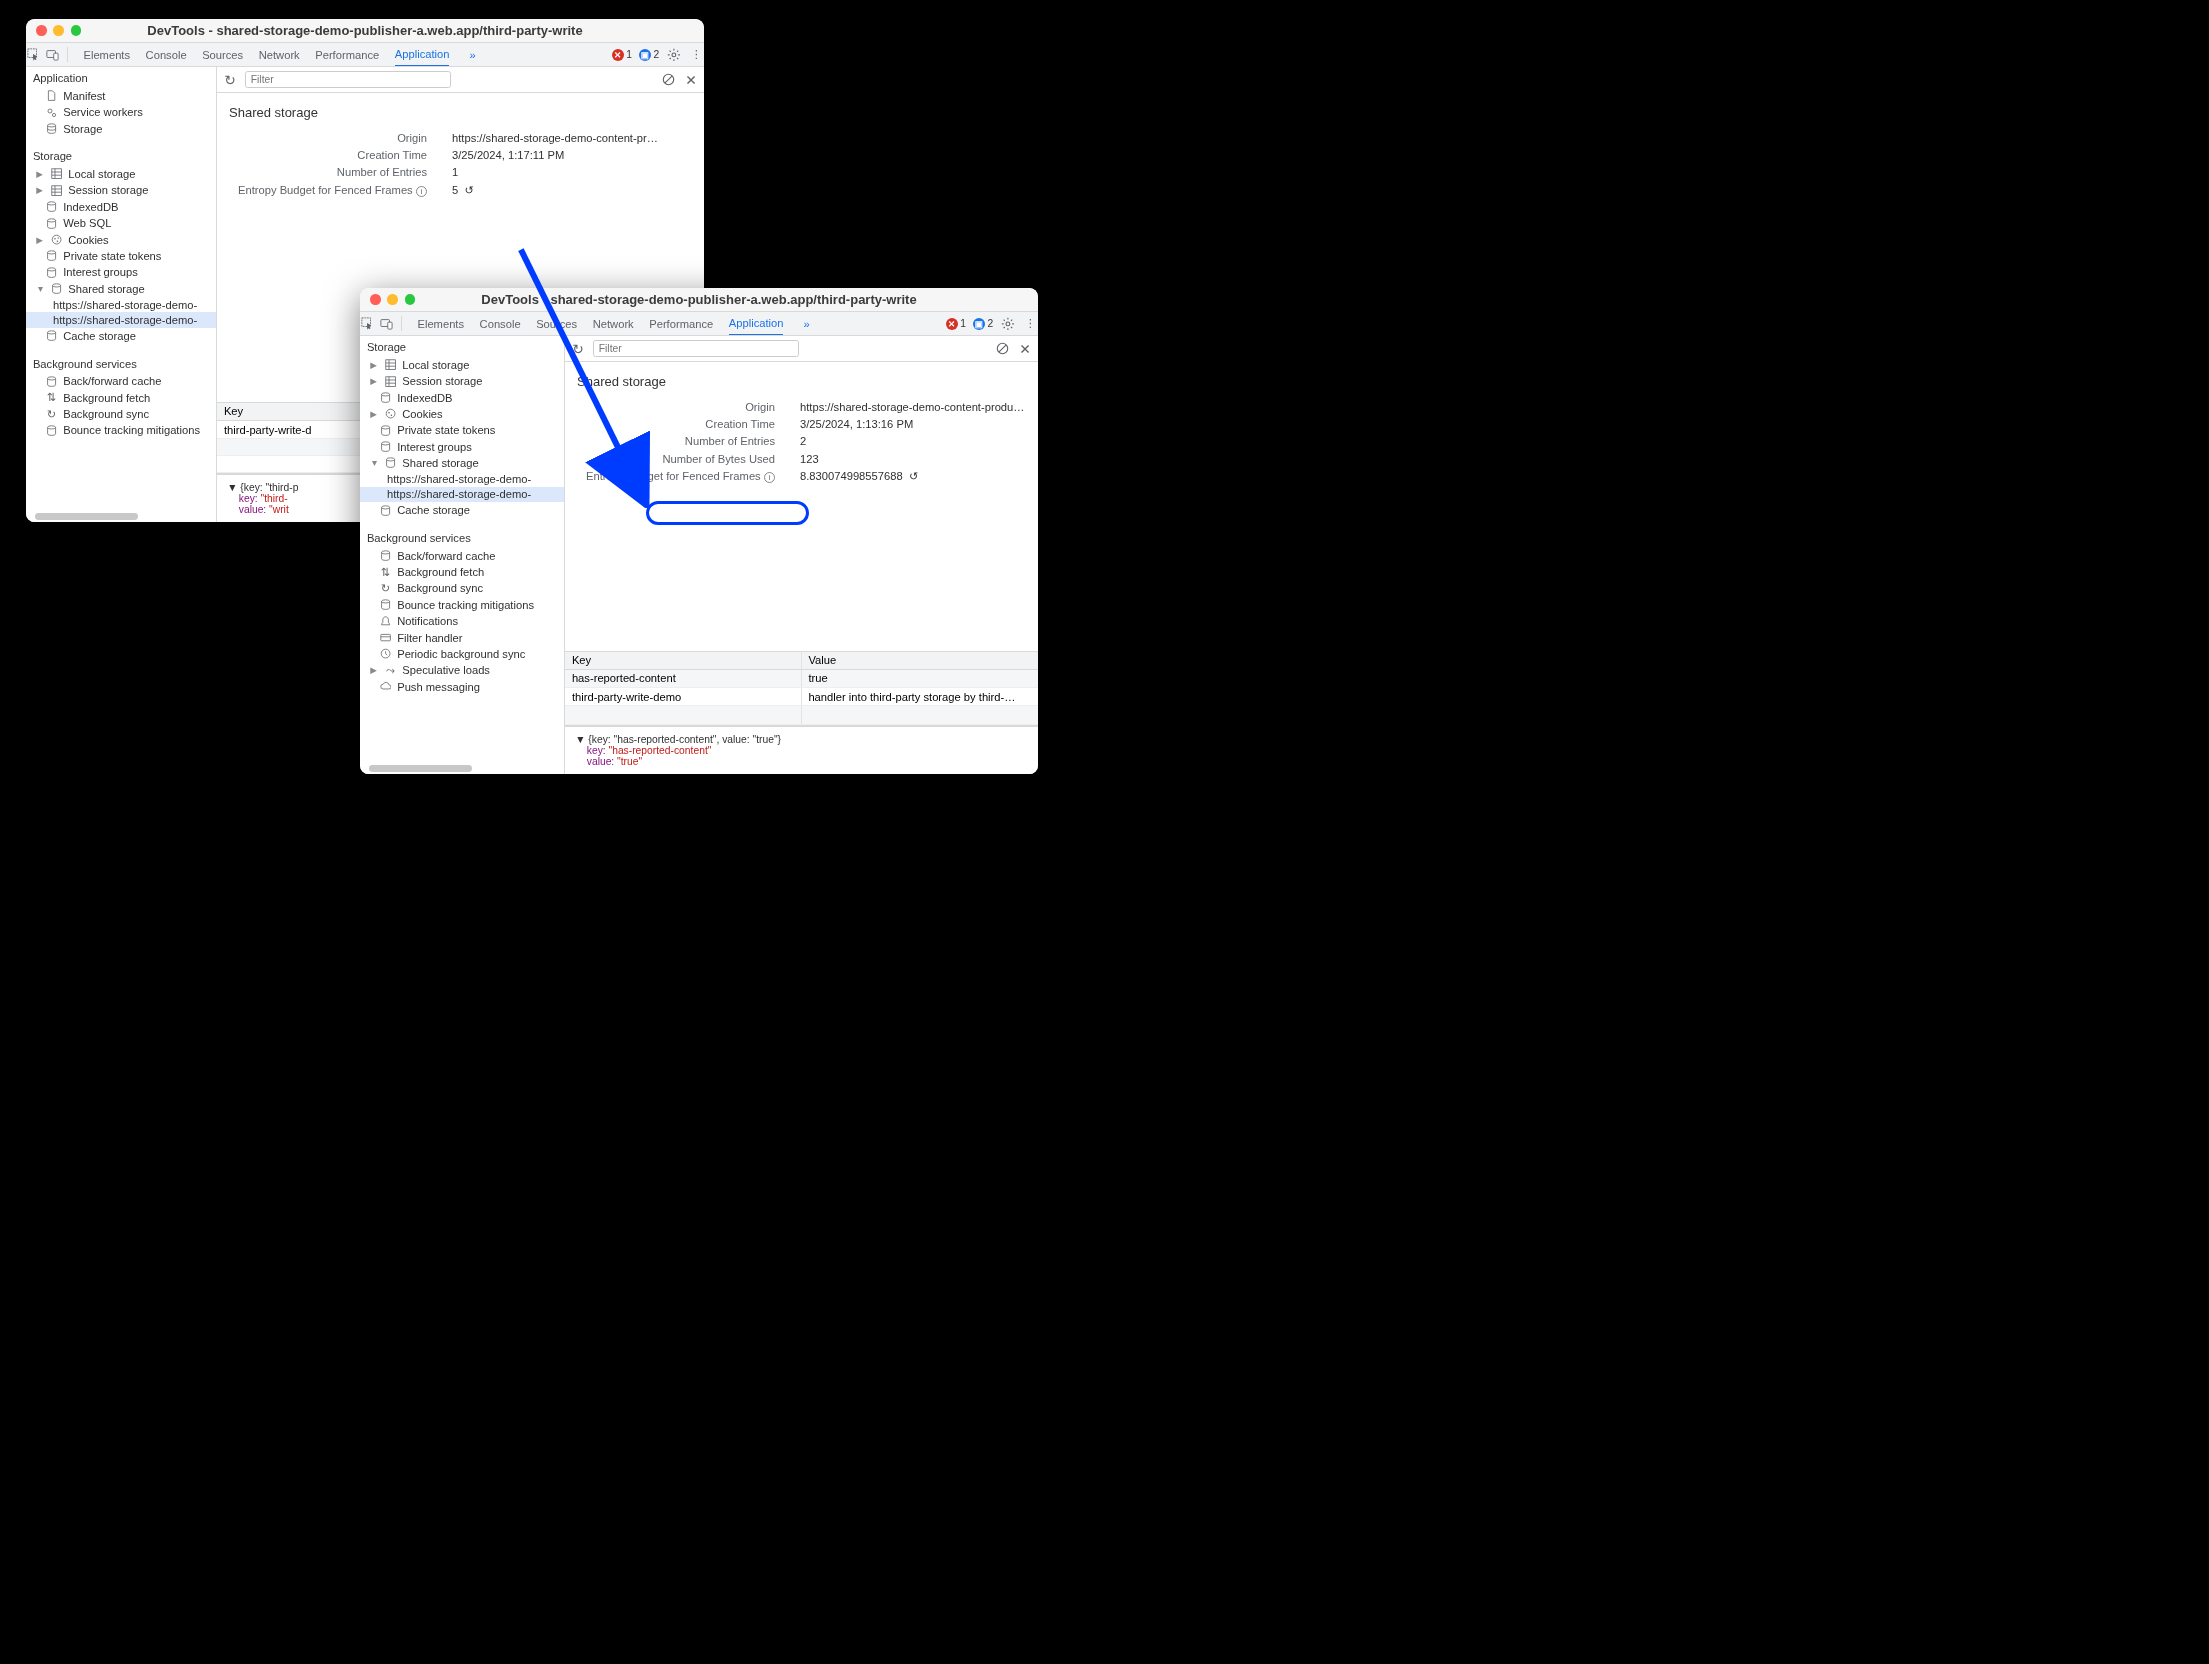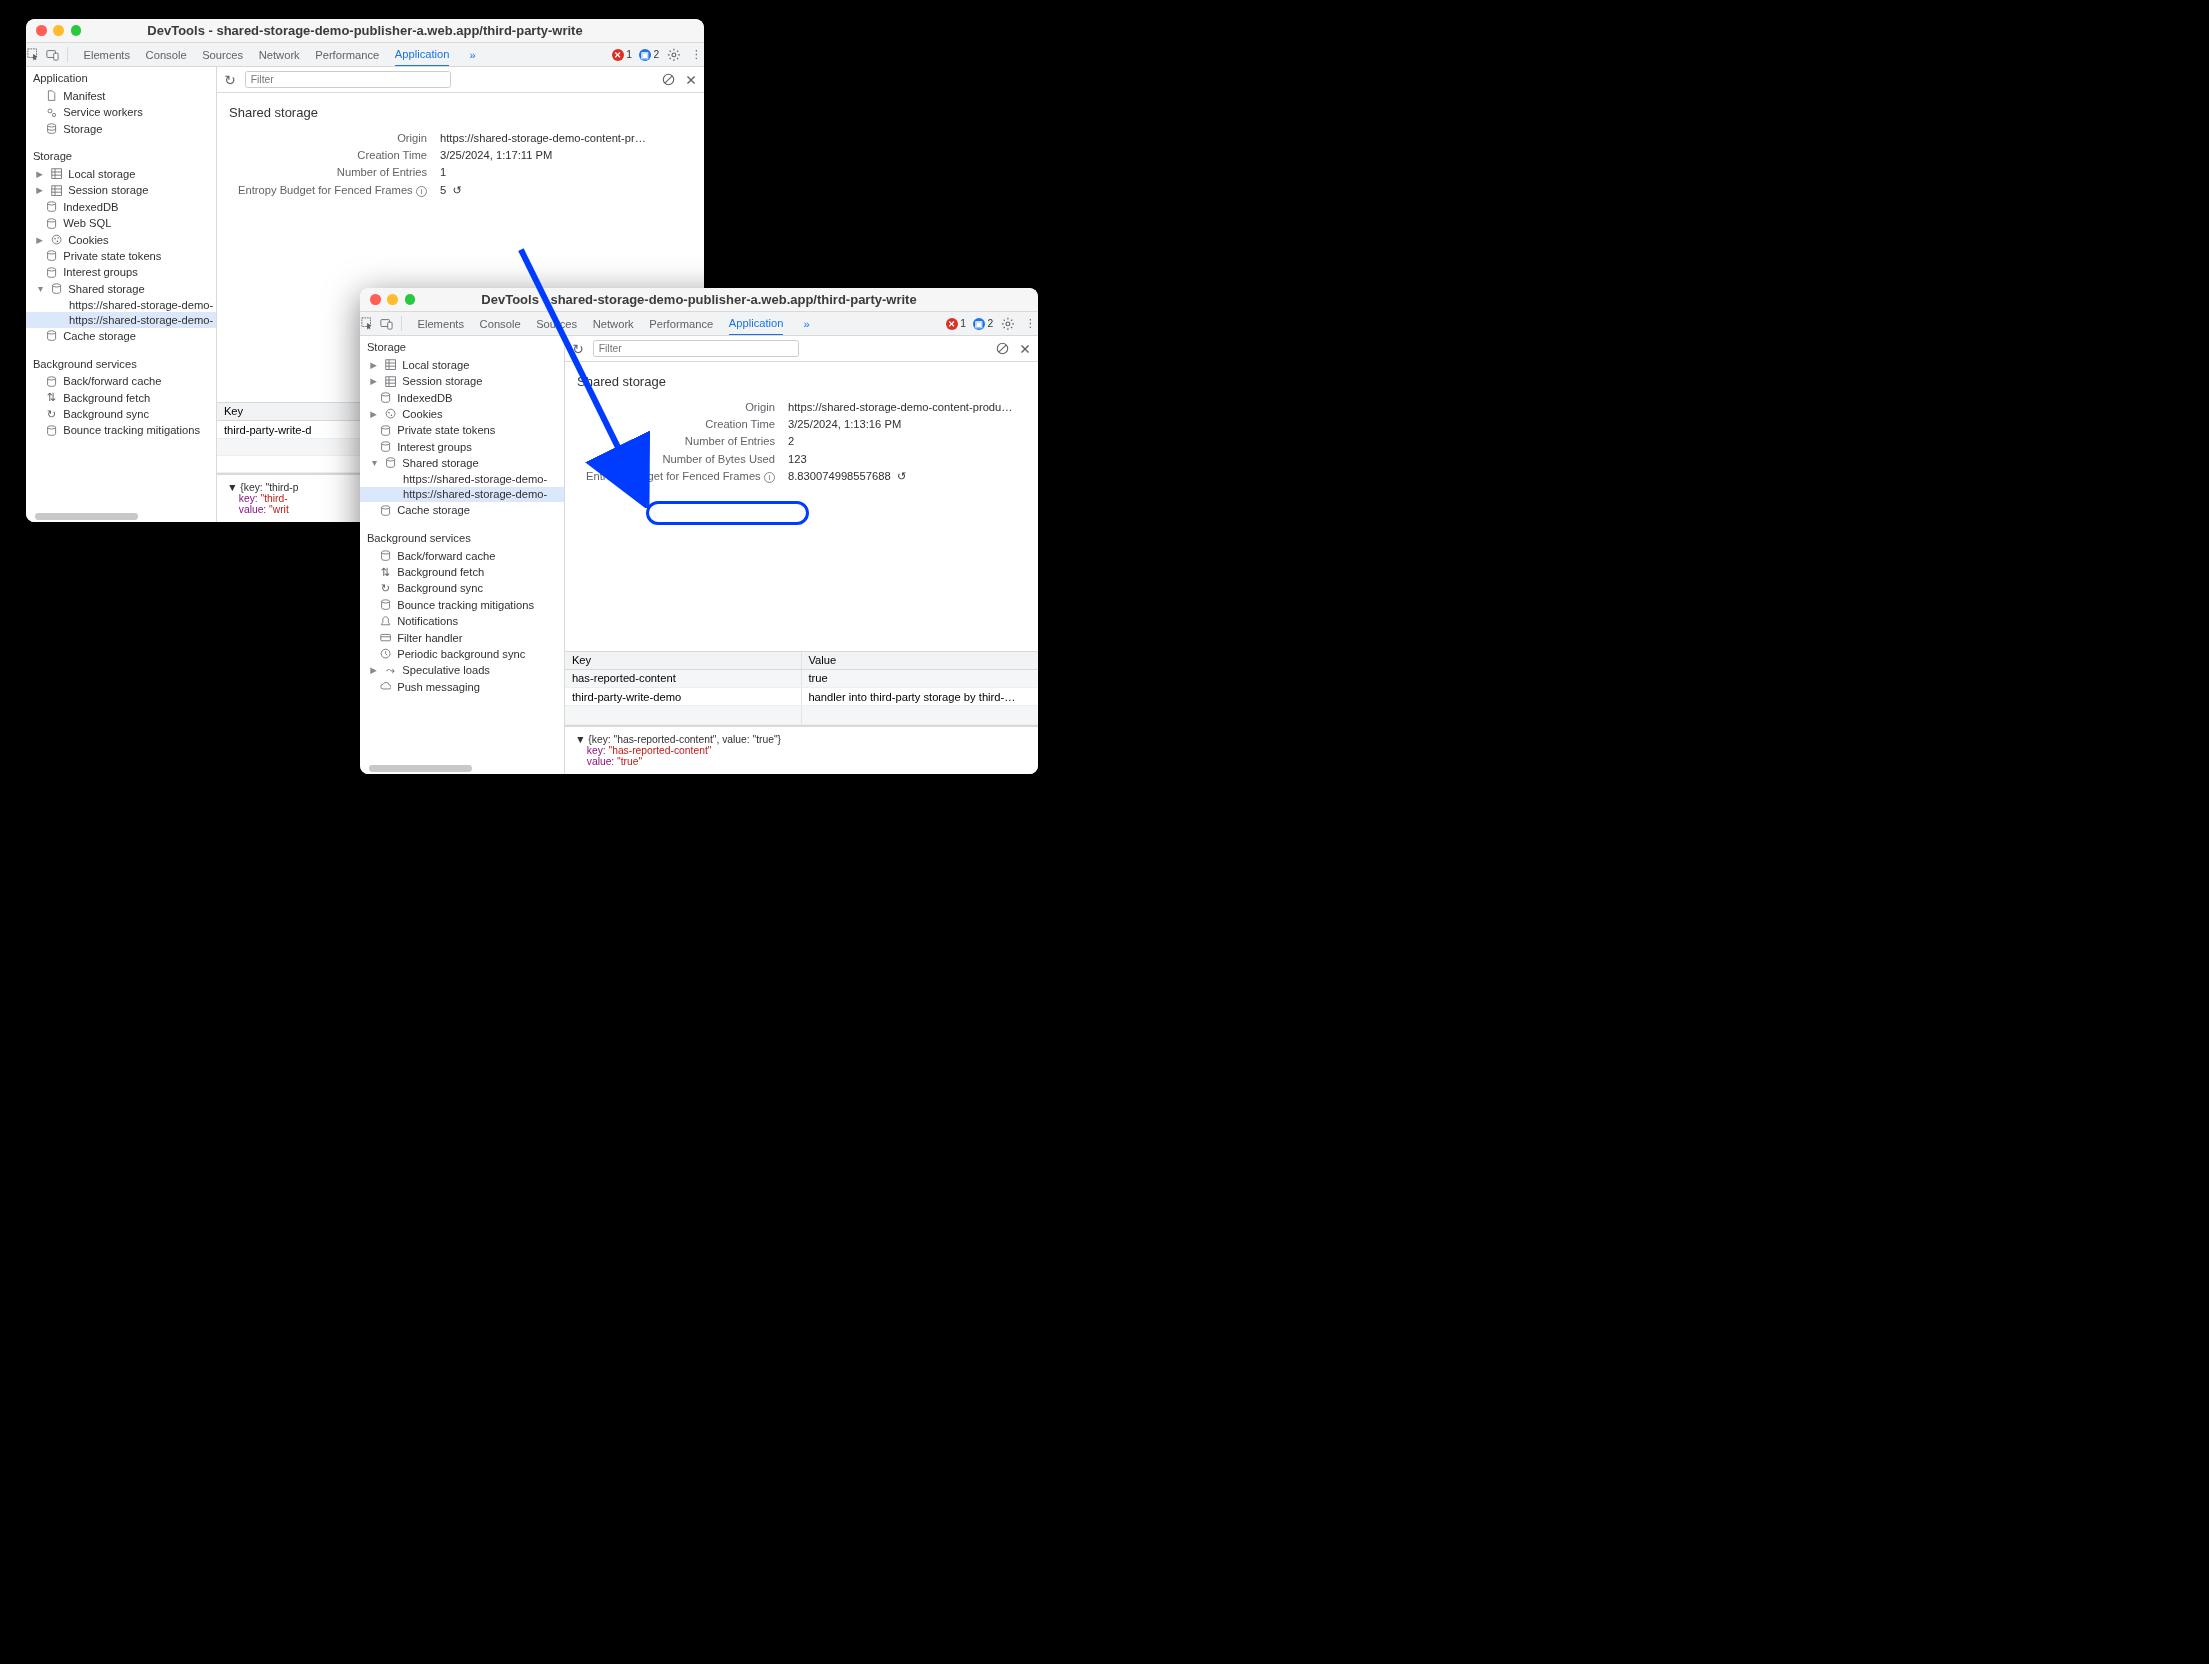--- a/index.html
+++ b/index.html
@@ -17,31 +17,31 @@
 .tab.active{color:#1a73e8;border-bottom:1.7px solid #1a73e8}
 .tb-right{margin-left:auto;display:flex;align-items:center;gap:6.9px}
 .badge{display:flex;align-items:center;gap:2.6px;font-size:10.3px}
 .bc{width:12px;height:12px;border-radius:50%;display:flex;align-items:center;justify-content:center;color:#fff;font-size:8.6px;font-weight:700}
 .bc.err{background:#d93025}.bc.info{background:#1a73e8}
 .body{display:flex;flex:1;overflow:hidden;position:relative}
 .sidebar{width:191px;border-right:0.9px solid #d9d9d9;overflow-x:hidden;overflow-y:auto;font-size:11.2px;color:#303030;background:#fff;position:relative}
 .sb-sec{padding:5.2px 6.9px 3.4px;color:#333;font-size:11.2px}
 .sb-item{display:flex;align-items:center;gap:5.2px;padding:1.7px 0 1.7px 10.3px;cursor:pointer;white-space:nowrap;overflow:hidden}
 .sb-item.child{padding-left:19px}
-.sb-item.child2{padding-left:43px}
+.sb-item.child2{padding-left:27px}
 .sb-item.sel{background:#dbe8fb}
 .arr{width:8.6px;display:inline-block;color:#888;font-size:8.6px}
 .ic{width:13px;height:13px;display:flex;align-items:center;justify-content:center;color:#5f6368}
 svg{display:block}
 .main{flex:1;display:flex;flex-direction:column;overflow:hidden}
 .filterbar{height:26px;border-bottom:0.9px solid #d9d9d9;display:flex;align-items:center;padding:0 5.2px;gap:6.9px}
 .filterbar input{border:0.9px solid #ccc;border-radius:2.6px;padding:1.7px 5.2px;font-size:10.3px;width:206px;height:17px}
 .content{padding:8.6px 12px;font-size:11.2px;color:#333;overflow-y:auto;flex:1}
 .h1{font-size:13px;font-weight:400;color:#333;margin:3.4px 0 12px}
-.kv{display:flex;margin:5.2px 0;gap:13px}
+.kv{display:flex;margin:5.2px 0;gap:25px}
 .kv .k{width:198px;text-align:right;color:#5f6368}
 .kv .v{color:#303030}
 .table{border-top:0.9px solid #d9d9d9;border-bottom:0.9px solid #d9d9d9;font-size:11.2px}
 .table .hdr{display:flex;background:#f1f3f4;border-bottom:0.9px solid #d9d9d9}
 .table .row{display:flex;border-bottom:0.9px solid #eee}
 .table .row.alt{background:#f5f6f7}
 .table .cell{padding:2.6px 6.9px;border-right:0.9px solid #e3e3e3;overflow:hidden;white-space:nowrap;text-overflow:ellipsis}
 .table .cell.key{width:50%}.table .cell.val{width:50%;border-right:none}
 .detail{font-family:Menlo,monospace;font-size:10.3px;padding:6.9px 10.3px;border-top:0.9px solid #d9d9d9;background:#fff}
 .detail .line{white-space:pre}

